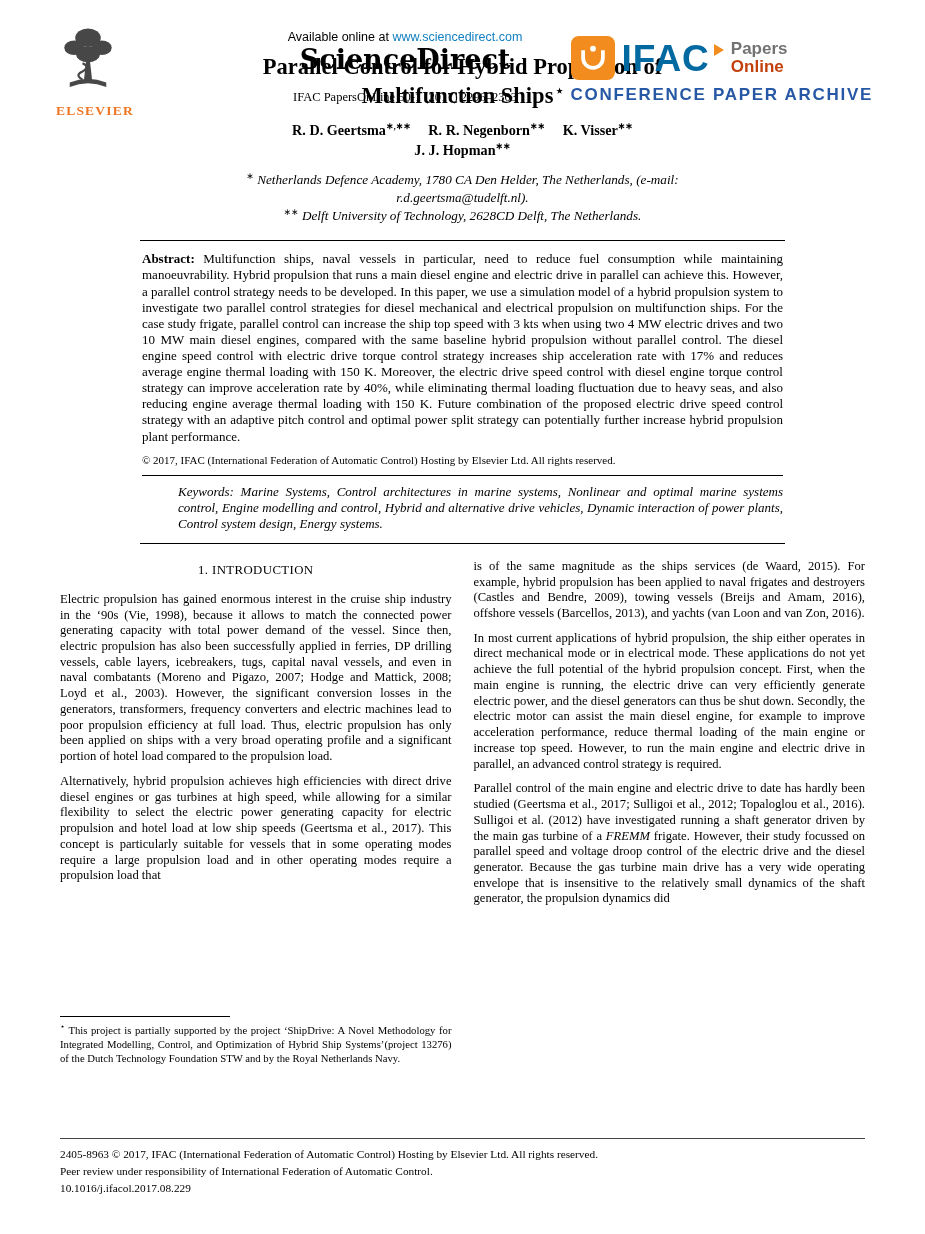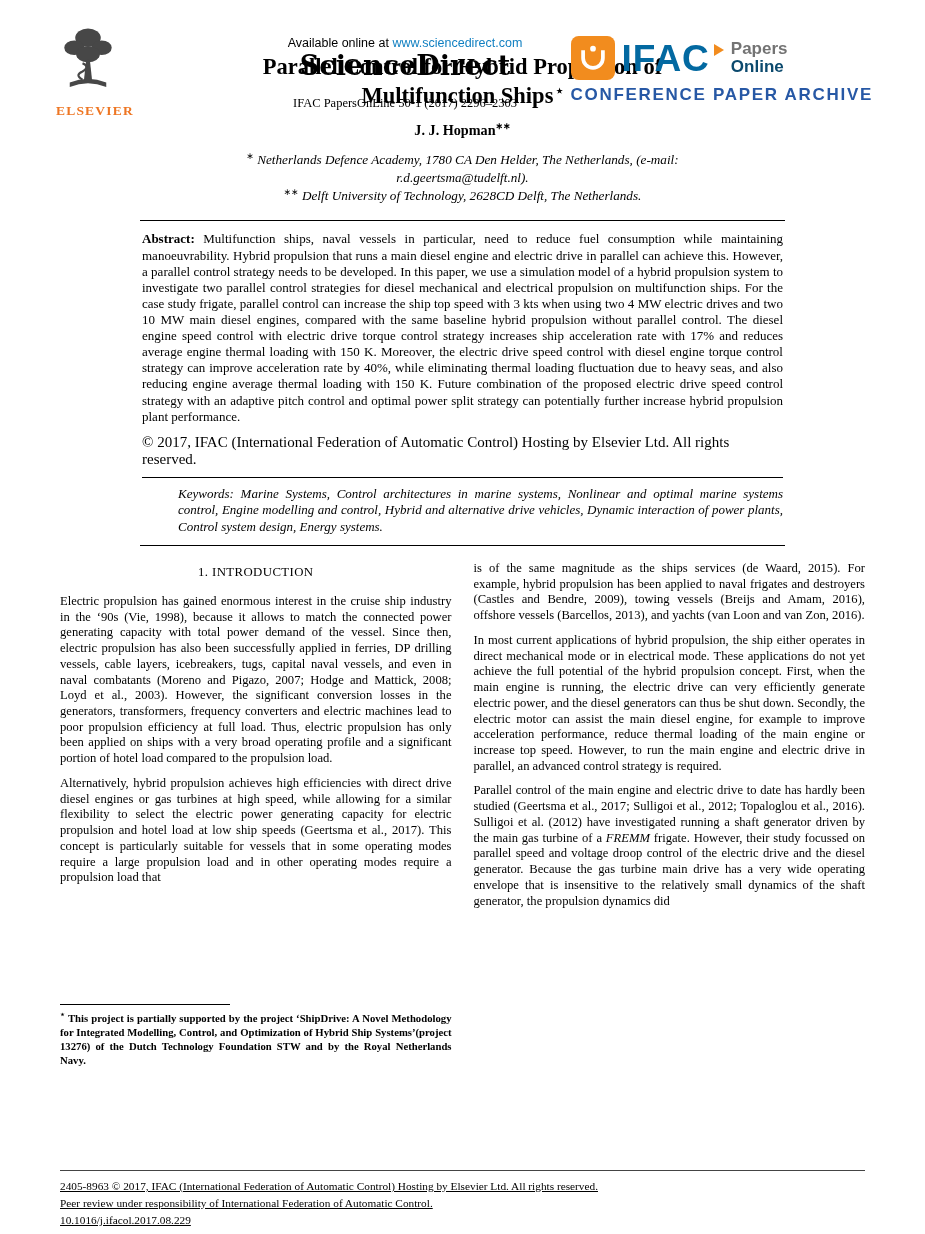--- a/index.html
+++ b/index.html
@@ -8,64 +8,64 @@
   .page {
     position:relative; width:925px; height:1234px; margin:0 auto;
     background:#fff; color:#000; overflow:hidden;
     font-family:"Liberation Serif", serif;
   }
 
   
   .elsevier { position:absolute; left:56px; top:24px; width:94px; text-align:left; }
   .elsevier-word { margin-top:2px; font-size:13.5px; letter-spacing:1.2px; color:#EE7623; font-weight:600; }
 
-  .header-center { position:absolute; left:145px; top:36px; width:520px; text-align:center; }
+  .header-center { position:absolute; left:145px; top:30px; width:520px; text-align:center; }
   .avail { font-size:12.5px; font-family:"Liberation Sans", sans-serif; }
   .sd-url { color:#0F7FC1; text-decoration:none; }
   .sd-logo { font-size:27px; font-weight:bold; font-family:"DejaVu Serif", serif; }
   .journal-line { margin-top:15px; font-size:12.5px; }
 
   .ifac { position:absolute; top:36px; right:52px; }
   .ifac-row { display:flex; align-items:center; gap:7px; }
   .ifac-word { font-family:"Liberation Sans", sans-serif; font-weight:bold; font-size:37px; color:#0369a1; letter-spacing:1px; line-height:1; }
   .ifac-tri { margin-left:-3px; margin-top:-16px; }
   .ifac-stack { display:flex; flex-direction:column; line-height:1.05; font-family:"Liberation Sans", sans-serif; font-weight:bold; font-size:17px; }
   .ifac-papers { color:#737373; }
-  .ifac-online { color:#0c4a6e; }
+  .ifac-online { color:#c2410c; }
   .ifac-tagline { margin-top:5px; font-family:"Liberation Sans", sans-serif; font-weight:bold; font-size:17px; letter-spacing:1.7px; color:#2758A5; }
 
   
   .flow { padding:52px 60px 0; }
   .title { text-align:center; font-size:22.5px; font-weight:bold; line-height:1.3; }
   .title .star { font-size:13px; vertical-align:super; margin-left:2px; }
   .authors { margin-top:10px; text-align:center; font-weight:bold; font-size:14.2px; line-height:1.35; }
   .author { margin:0 7px; white-space:nowrap; }
   .authors sup { font-size:9px; }
   .affils { margin-top:11px; text-align:center; font-style:italic; font-size:13.2px; line-height:1.32; }
   .affil-1 { width:460px; margin:0 auto; }
   .affils sup { font-size:9px; font-style:normal; }
 
   .abstract { margin:16px 80px 0; border-top:1.2px solid #000; border-bottom:1.2px solid #000; padding:10px 2px; }
   .abstract-text { font-size:13px; line-height:1.24; text-align:justify; }
-  .copyright { margin-top:9px; font-size:15px; }
+  .copyright { margin-top:9px; font-size:11px; }
   .abstract-divider { margin-top:9px; border-top:1px solid #000; }
   .keywords { margin-top:8px; font-size:13px; line-height:1.26; text-align:justify;margin-left:36px; }
 
   .columns { display:flex; gap:22px; margin-top:15px; min-height:506px; }
   .col { width:391.5px; font-size:12.6px; line-height:1.25; text-align:justify; }
   .col p { margin-bottom:9px; }
   .col-left { display:flex; flex-direction:column;justify-content:center; }
   .sec-heading { font-size:12.8px; font-weight:normal; text-align:center; letter-spacing:0.4px; margin:4px 0 13px; }
 
   .footnote { margin-top:auto; font-size:10.7px; line-height:1.32; text-align:justify; }
   .footnote-rule { width:170px; border-top:1px solid #000; margin-bottom:5px; }
-  .footnote p { margin:0;font-weight:bold; }
+  .footnote p { margin:0; }
   .footnote sup { font-size:8px; }
 
-  .footer { position:absolute; left:60px; right:60px; top:1170px; border-top:1px solid #444; padding-top:7px; font-size:11.3px; line-height:1.5;text-decoration:underline; }
+  .footer { position:absolute; left:60px; right:60px; top:1138px; border-top:1px solid #444; padding-top:7px; font-size:11.3px; line-height:1.5; }
 </style>
 </head>
 <body>
 
 <div class="page">
 
   <div class="elsevier">
     <svg viewBox="0 0 70 80" width="64" height="73" aria-hidden="true">
       <g fill="#474747">
         <ellipse cx="35" cy="15" rx="14" ry="10"></ellipse>
@@ -110,20 +110,25 @@
 
   <main class="flow">
 
     <h1 class="title">
       <span>Parallel Control for Hybrid Propulsion of</span><br>
       <span>Multifunction Ships</span><sup class="star">⋆</sup>
     </h1>
 
     <div class="authors">
       <div class="author-line">
+        <span class="author"><span>R. D. Geertsma</span><sup>∗,∗∗</sup></span>
+        <span class="author"><span>R. R. Negenborn</span><sup>∗∗</sup></span>
+        <span class="author"><span>K. Visser</span><sup>∗∗</sup></span>
+      </div>
+      <div class="author-line">
         <span class="author"><span>J. J. Hopman</span><sup>∗∗</sup></span>
       </div>
     </div>
 
     <div class="affils">
       <div class="affil-1"><sup>∗</sup><span> Netherlands Defence Academy, 1780 CA Den Helder, The Netherlands, (e-mail: r.d.geertsma@tudelft.nl).</span></div>
       <div><sup>∗∗</sup><span> Delft University of Technology, 2628CD Delft, The Netherlands.</span></div>
     </div>
 
     <section class="abstract">

